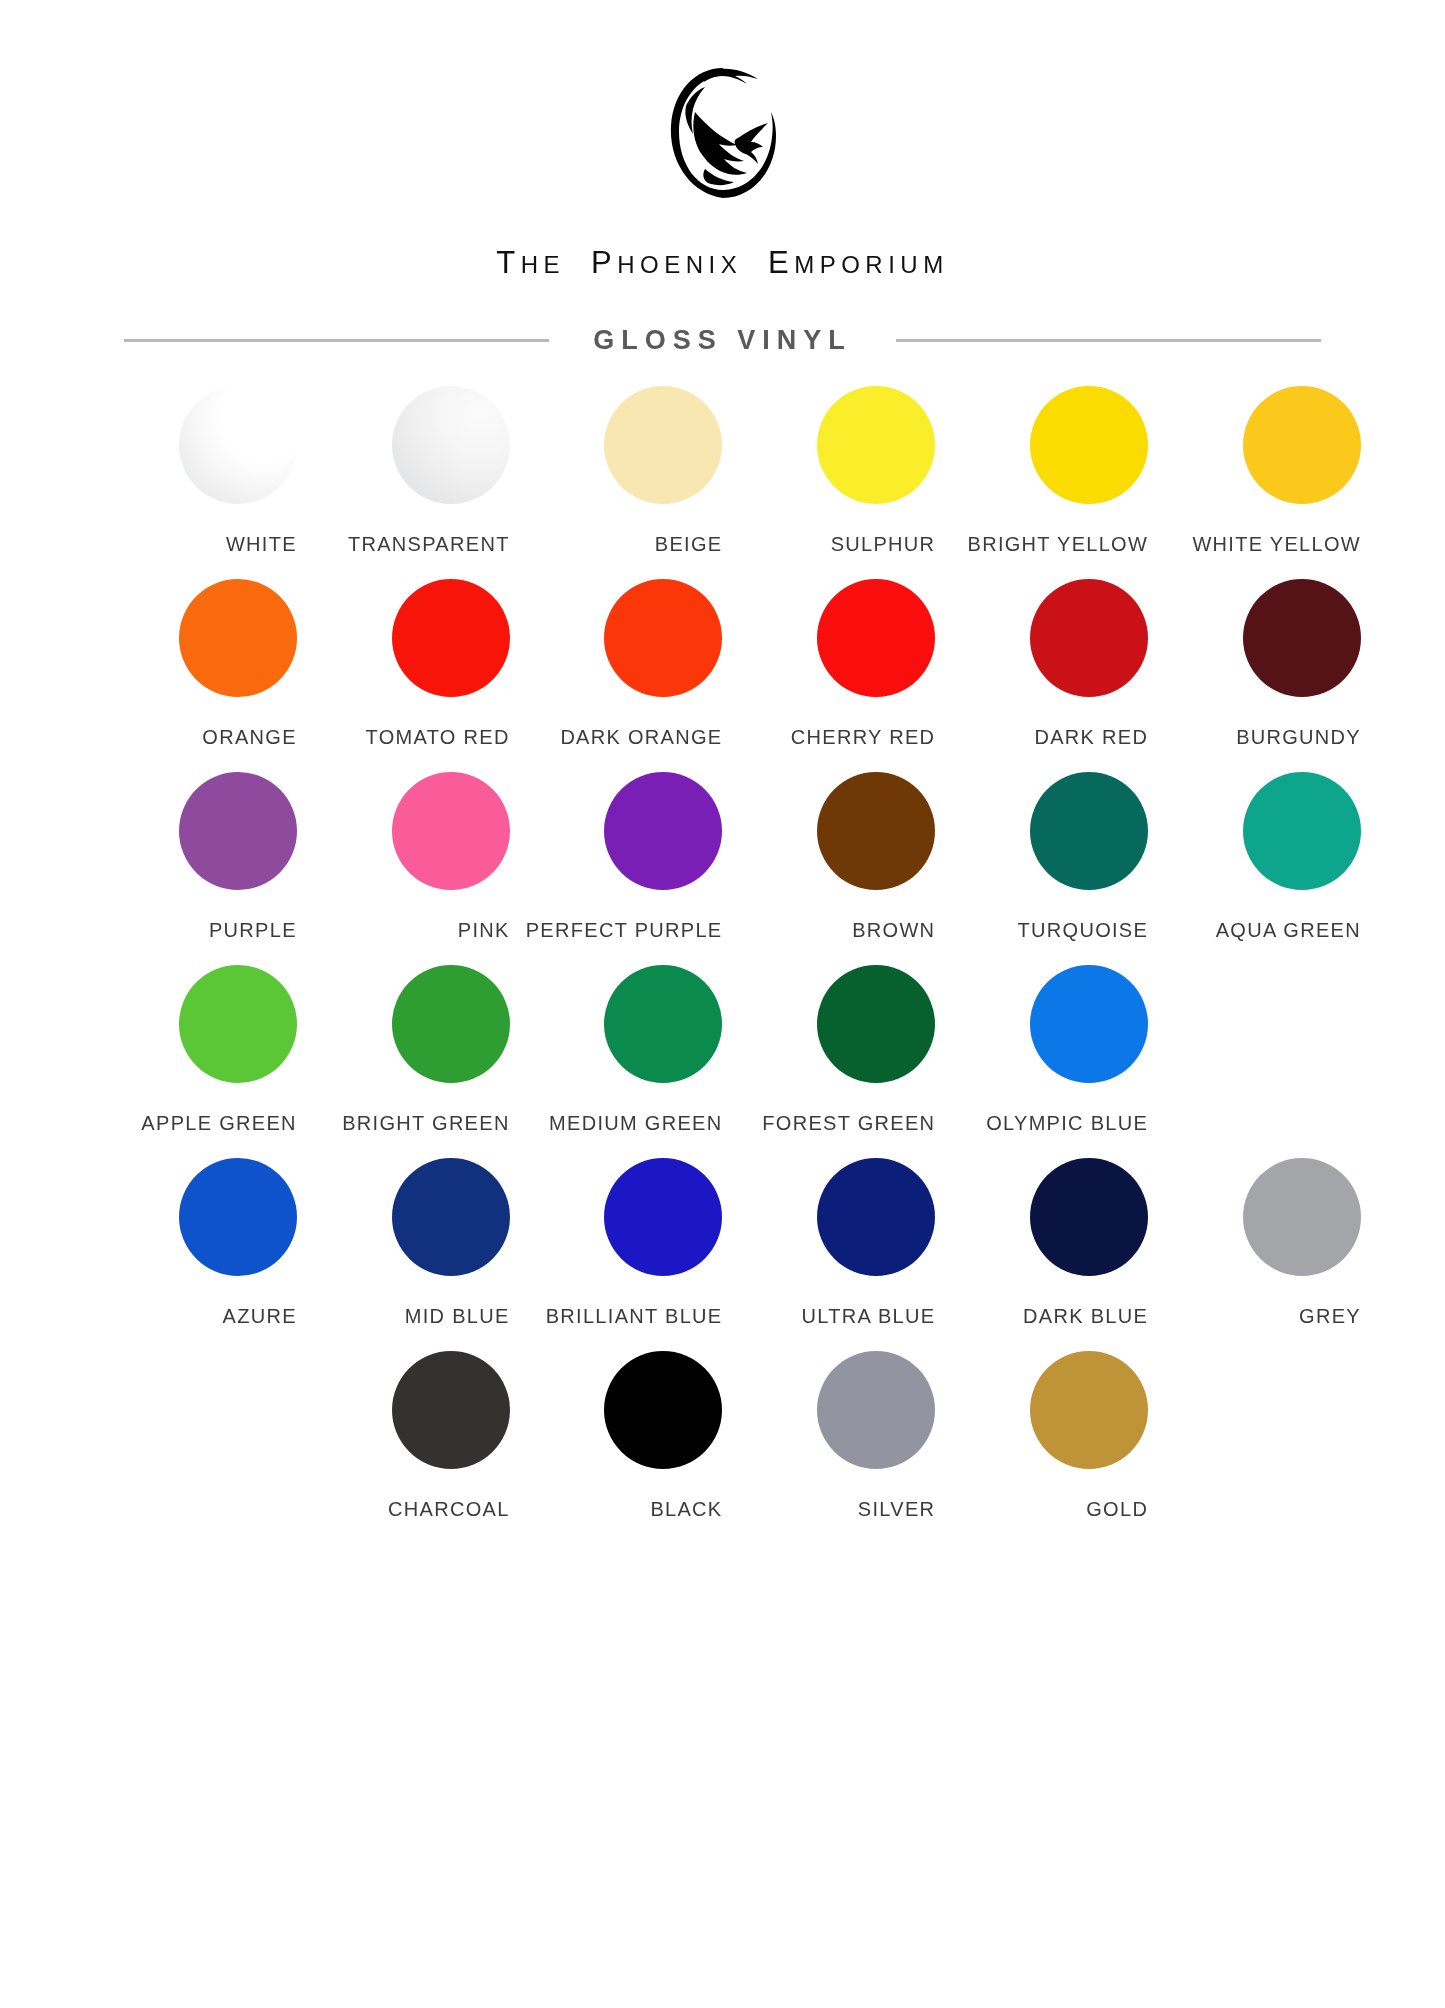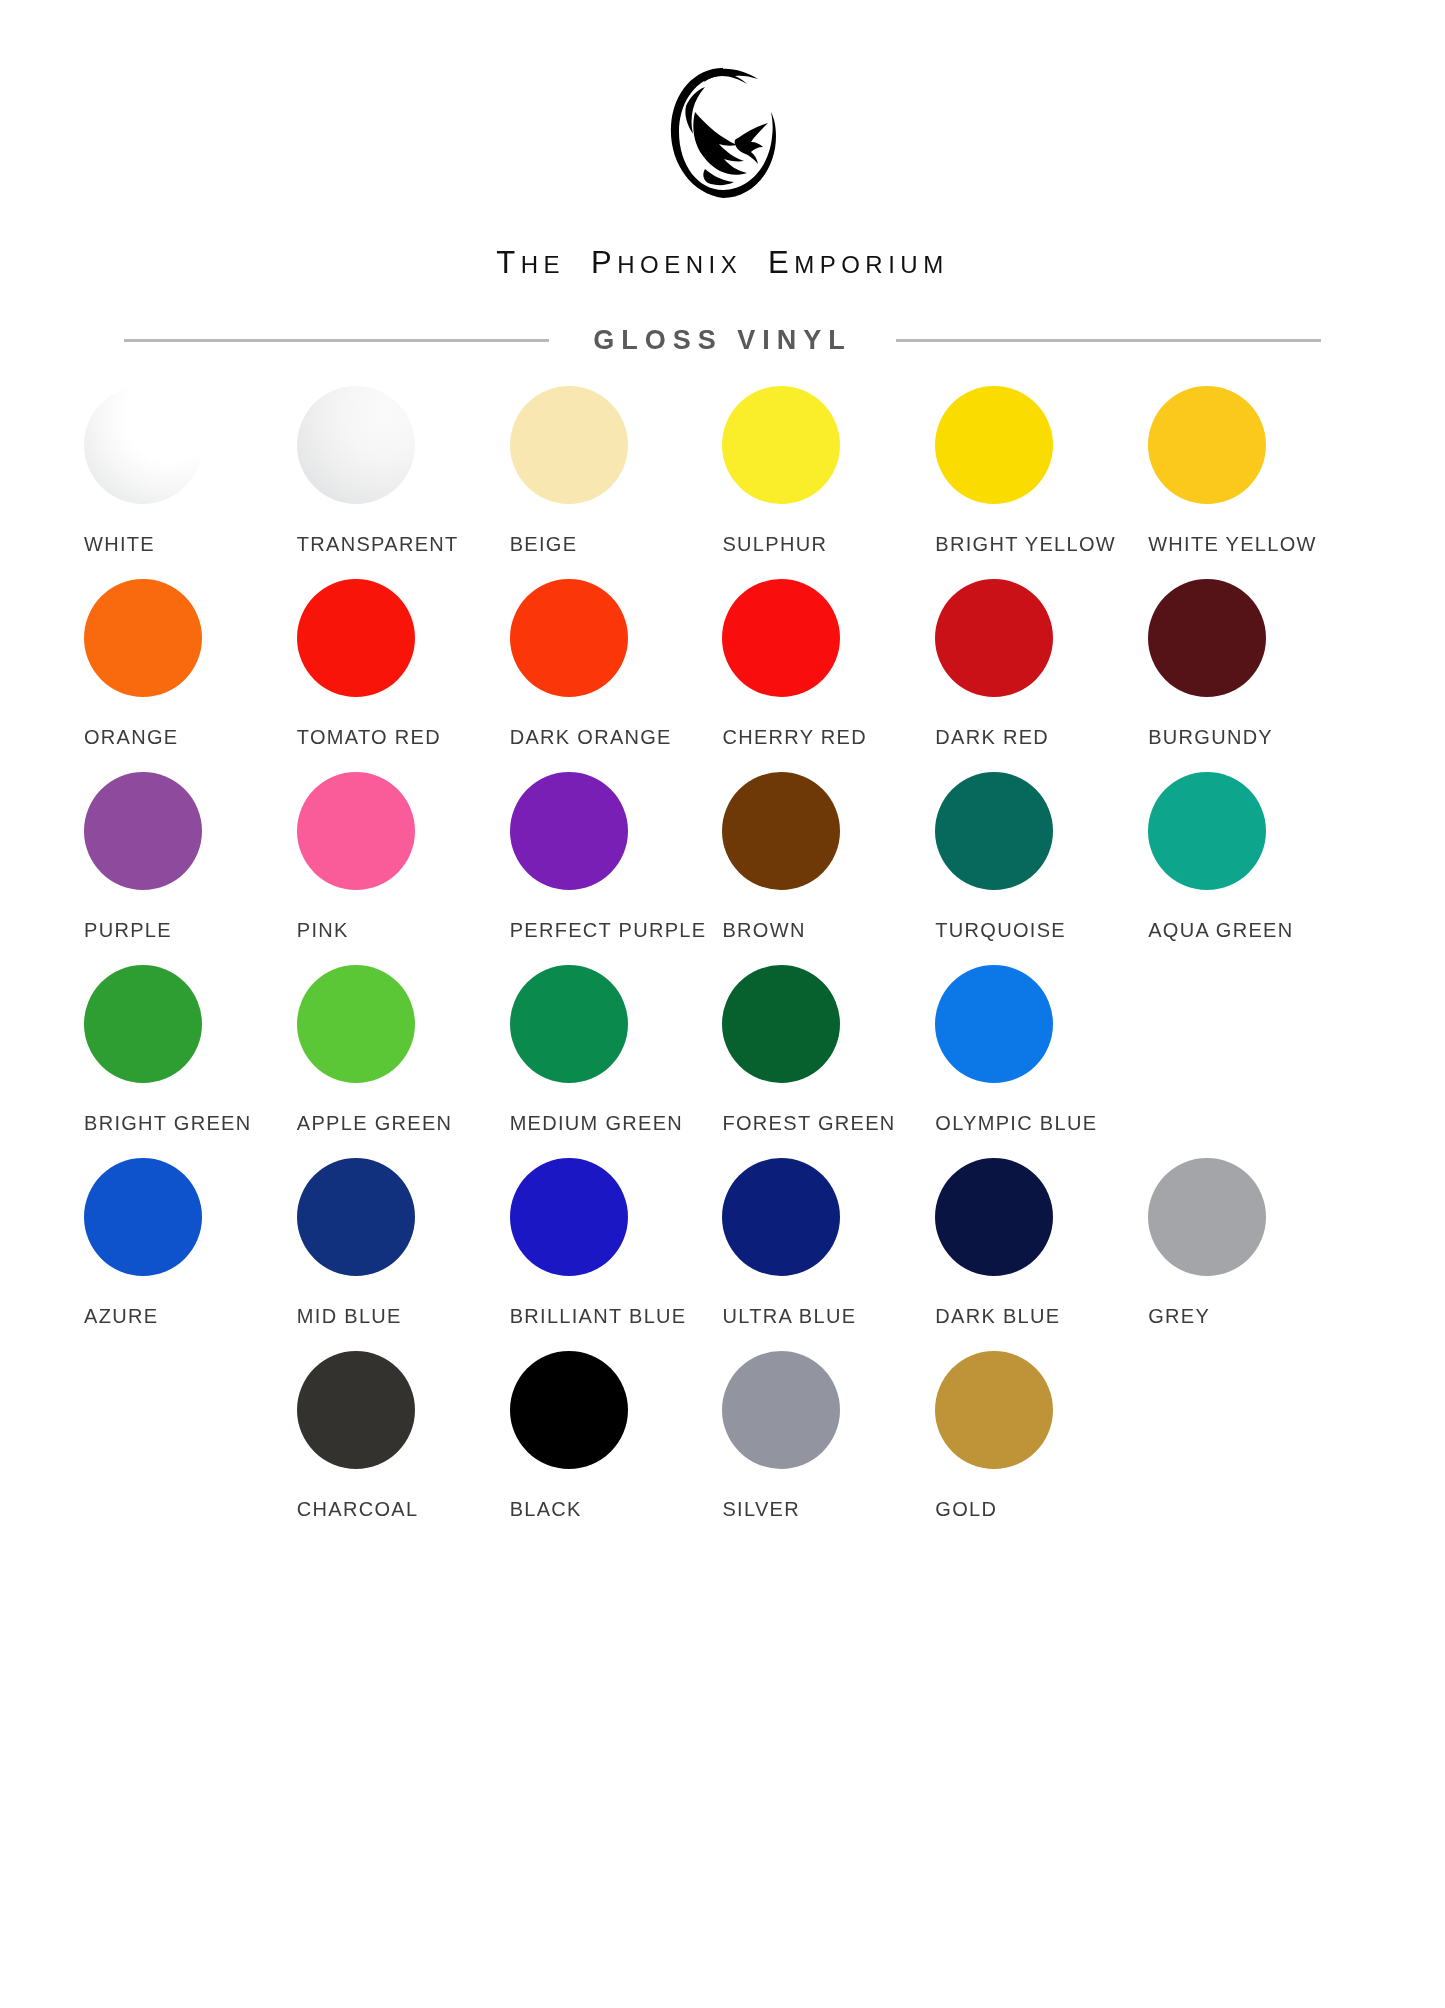--- a/index.html
+++ b/index.html
@@ -85,21 +85,21 @@
     column-gap: 0;
     height: 193px;
   }
   .row.last {
     
     grid-template-columns: repeat(6, 1fr);
   }
   .cell {
     display: flex;
     flex-direction: column;
-    align-items: flex-start;
+    align-items: flex-end;
     justify-content: flex-start;
   }
   .cell.spacer { visibility: hidden; }
 
   .dot {
     width: 118px;
     height: 118px;
     border-radius: 50%;
     display: block;
   }
@@ -262,28 +262,28 @@
           <div class="dot" style="background: rgb(6, 105, 91);"></div>
           <div class="label">TURQUOISE</div>
         </div>
         <div class="cell">
           <div class="dot" style="background: rgb(13, 166, 140);"></div>
           <div class="label">AQUA GREEN</div>
         </div>
       </div>
       <div class="row">
         <div class="cell">
+          <div class="dot" style="background: rgb(91, 198, 54);"></div>
+          <div class="label">APPLE GREEN</div>
+        </div>
+        <div class="cell">
           <div class="dot" style="background: rgb(46, 158, 51);"></div>
           <div class="label">BRIGHT GREEN</div>
         </div>
         <div class="cell">
-          <div class="dot" style="background: rgb(91, 198, 54);"></div>
-          <div class="label">APPLE GREEN</div>
-        </div>
-        <div class="cell">
           <div class="dot" style="background: rgb(11, 138, 78);"></div>
           <div class="label">MEDIUM GREEN</div>
         </div>
         <div class="cell">
           <div class="dot" style="background: rgb(7, 97, 46);"></div>
           <div class="label">FOREST GREEN</div>
         </div>
         <div class="cell">
           <div class="dot" style="background: rgb(12, 120, 232);"></div>
           <div class="label">OLYMPIC BLUE</div>

